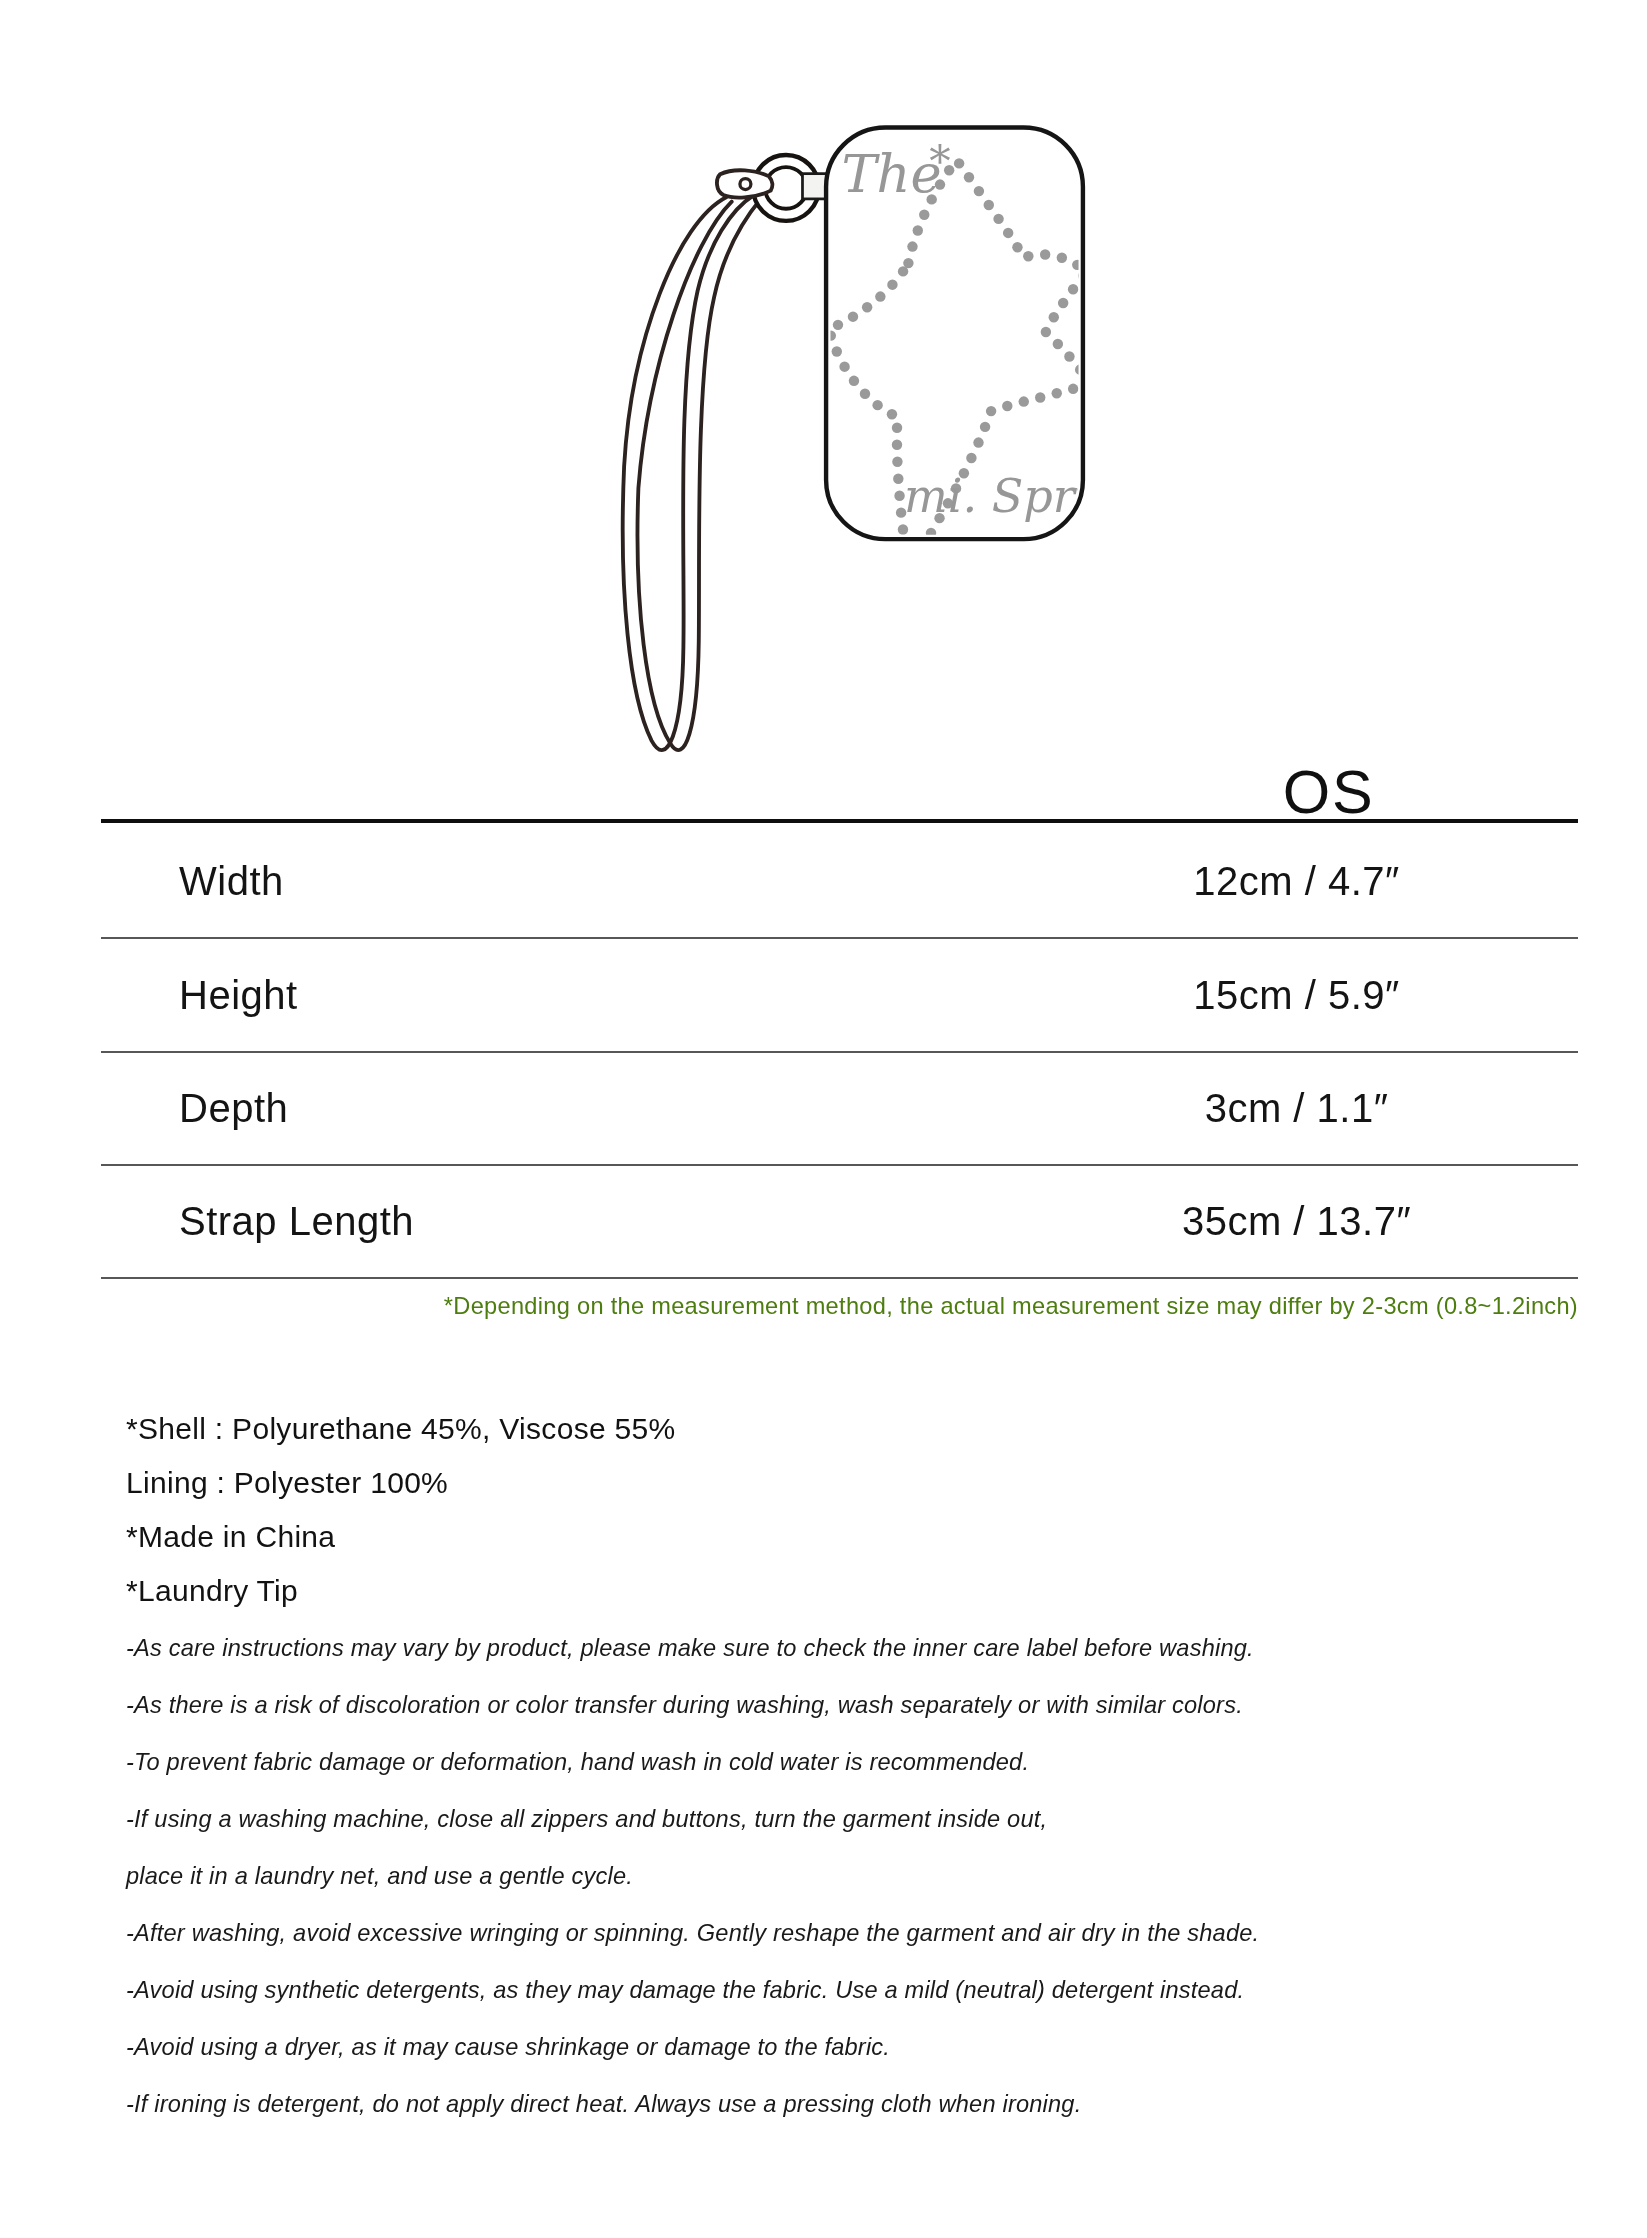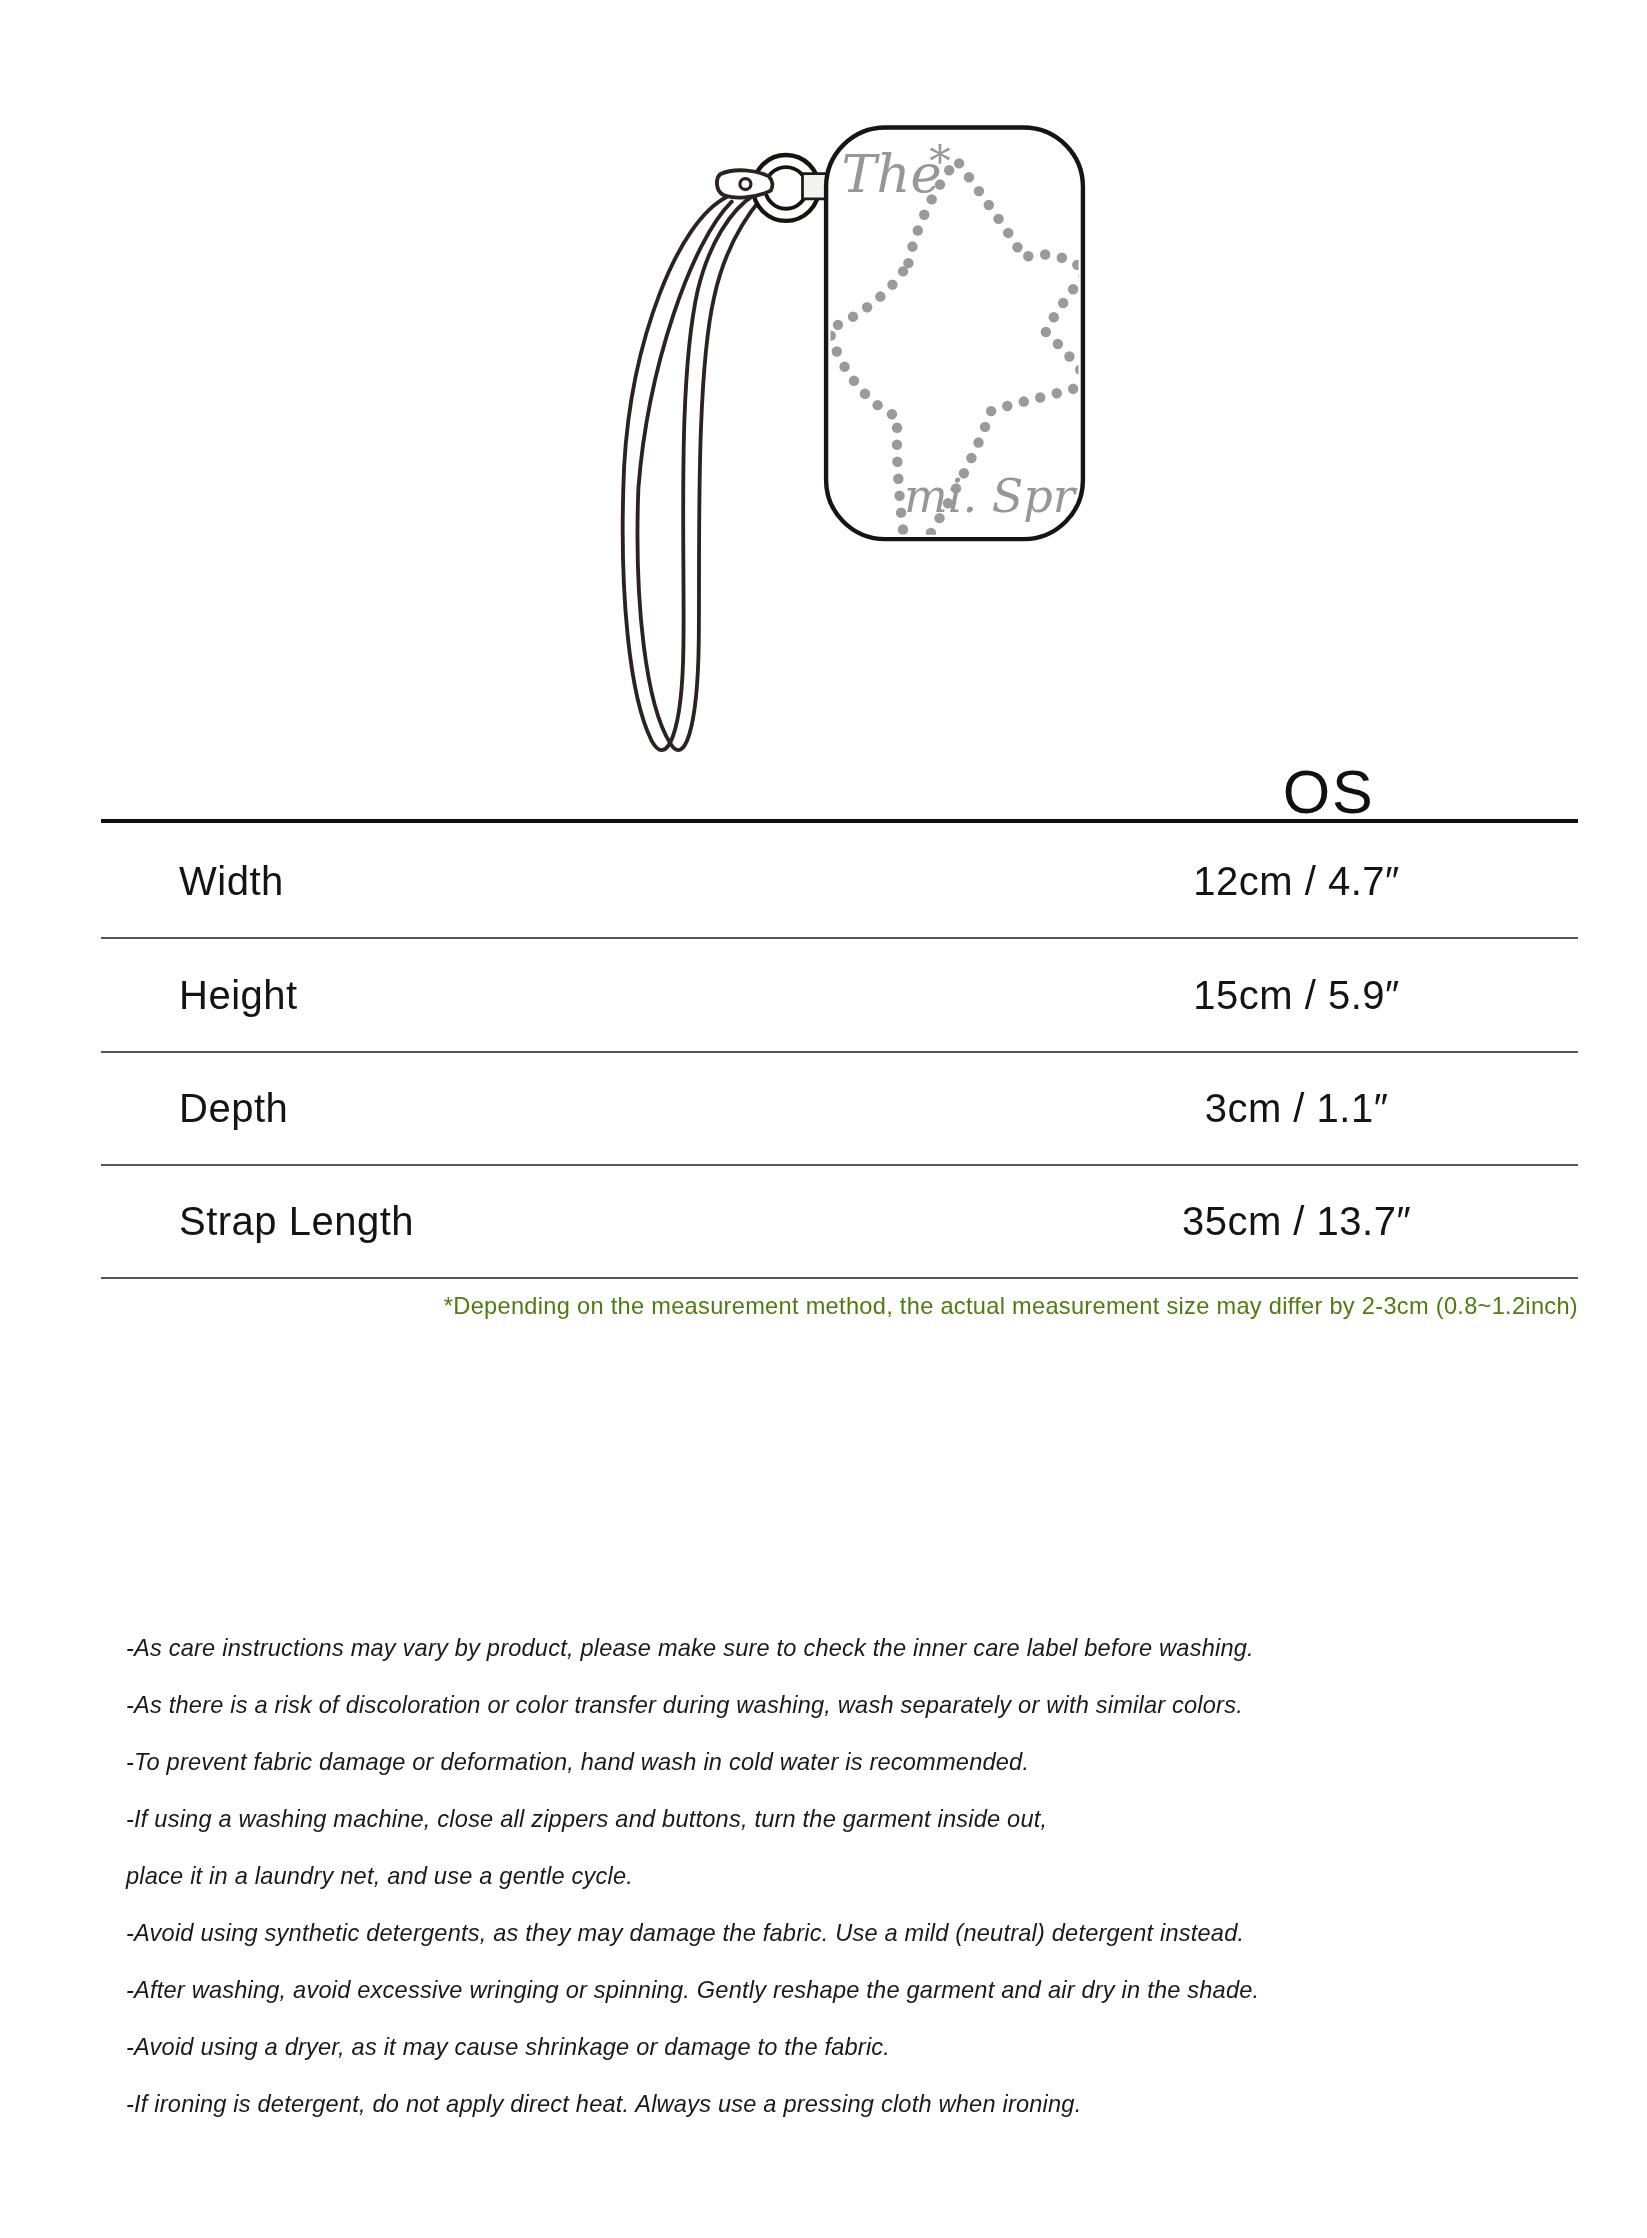--- a/index.html
+++ b/index.html
@@ -173,27 +173,33 @@
     <span class="lbl">Depth</span>
     <span class="val">3cm / 1.1″</span>
   </div>
   <div class="srow" id="row3">
     <span class="lbl">Strap Length</span>
     <span class="val">35cm / 13.7″</span>
   </div>
 
   <div class="tbl-note">*Depending on the measurement method, the actual measurement size may differ by 2-3cm (0.8~1.2inch)</div>
 
+  <div class="materials">
+    <div>*Shell : Polyurethane 45%, Viscose 55%</div>
+    <div>Lining : Polyester 100%</div>
+    <div>*Made in China</div>
+    <div>*Laundry Tip</div>
+  </div>
 
   <div class="tips">
     <div>-As care instructions may vary by product, please make sure to check the inner care label before washing.</div>
     <div>-As there is a risk of discoloration or color transfer during washing, wash separately or with similar colors.</div>
     <div>-To prevent fabric damage or deformation, hand wash in cold water is recommended.</div>
     <div>-If using a washing machine, close all zippers and buttons, turn the garment inside out,</div>
     <div>place it in a laundry net, and use a gentle cycle.</div>
+    <div>-After washing, avoid excessive wringing or spinning. Gently reshape the garment and air dry in the shade.</div>
     <div>-Avoid using synthetic detergents, as they may damage the fabric. Use a mild (neutral) detergent instead.</div>
-    <div>-After washing, avoid excessive wringing or spinning. Gently reshape the garment and air dry in the shade.</div>
     <div>-Avoid using a dryer, as it may cause shrinkage or damage to the fabric.</div>
     <div>-If ironing is detergent, do not apply direct heat. Always use a pressing cloth when ironing.</div>
   </div>
 
 </div>
 
 
 </body></html>

